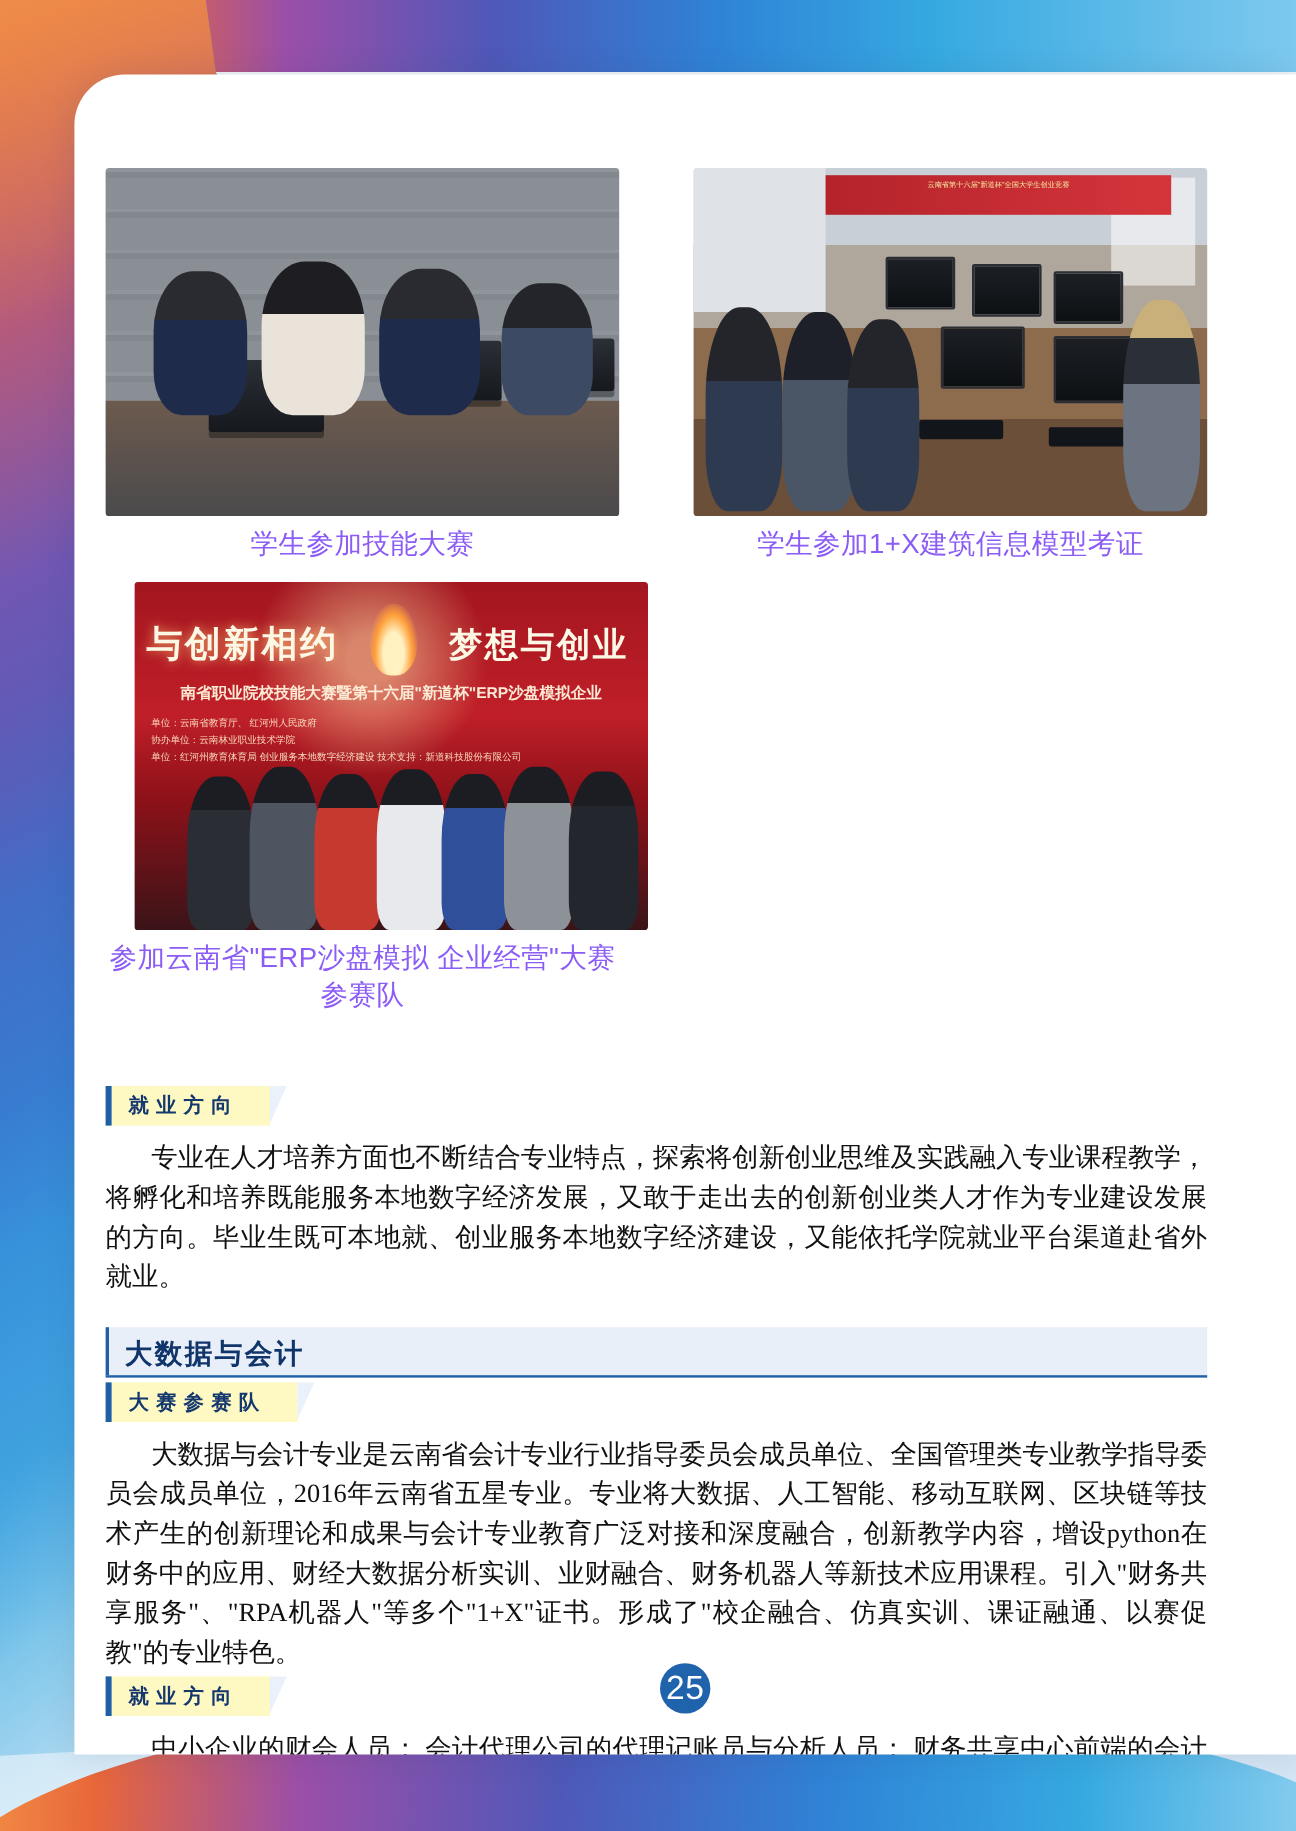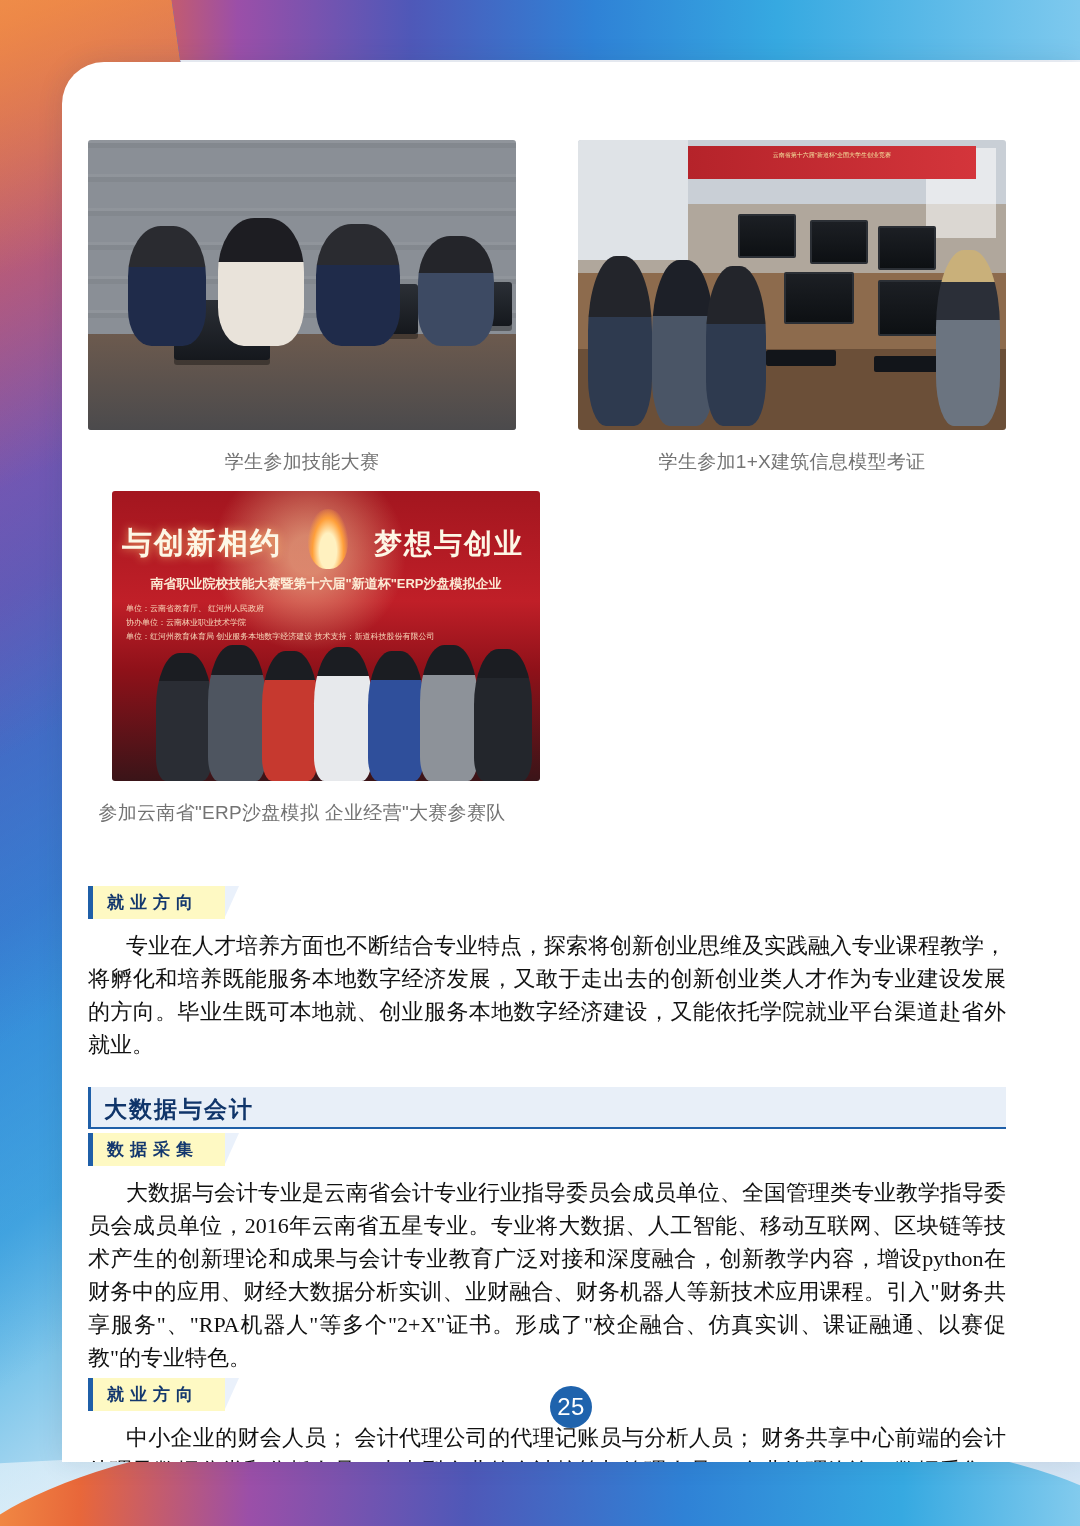--- a/index.html
+++ b/index.html
@@ -87,23 +87,23 @@
   .photo {
     width: 428px;
     height: 290px;
     border-radius: 3px;
     overflow: hidden;
     position: relative;
     background: #8a8f96;
   }
   .photo-cap {
     text-align: center;
-    font-size: 19px;
-    color: #737373;
-    padding: 19px 0 16px 0;
+    font-size: 23px;
+    color: #8b5cf6;
+    padding: 8px 0 16px 0;
     letter-spacing: .3px;
   }
 
   
   .ph1 {
     background:
       radial-gradient(circle at 26% 62%, rgba(20,25,40,.55) 0 18%, rgba(0,0,0,0) 42%),
       linear-gradient(180deg, #e06b1f 0%, #e8832c 26%, #d9低 26%, #c96a22 40%, #9a5a2a 55%, #5a4a46 72%, #3a3f46 100%);
   }
   .ph1 .rows {
@@ -257,21 +257,21 @@
   
   .pagenum {
     position: absolute;
     left: 50%;
     transform: translateX(-50%);
     bottom: 34px;
     width: 42px; height: 42px;
     border-radius: 50%;
     background: #1f63ad;
     color: #fff;
-    font-size: 24px;
+    font-size: 28px;
     display: flex;
     align-items: center;
     justify-content: center;
     letter-spacing: .5px;
   }
 </style>
 </head>
 <body>
 
 <div class="page-bg">
@@ -348,22 +348,22 @@
 
     
     <div class="tag">就业方向</div>
     <p class="para">专业在人才培养方面也不断结合专业特点，探索将创新创业思维及实践融入专业课程教学，将孵化和培养既能服务本地数字经济发展，又敢于走出去的创新创业类人才作为专业建设发展的方向。毕业生既可本地就、创业服务本地数字经济建设，又能依托学院就业平台渠道赴省外就业。</p>
 
     
     <div class="big-head">
       <span>大数据与会计</span>
     </div>
 
-    <div class="tag">数据采集</div>
-    <p class="para tight">大数据与会计专业是云南省会计专业行业指导委员会成员单位、全国管理类专业教学指导委员会成员单位，2016年云南省五星专业。专业将大数据、人工智能、移动互联网、区块链等技术产生的创新理论和成果与会计专业教育广泛对接和深度融合，创新教学内容，增设python在财务中的应用、财经大数据分析实训、业财融合、财务机器人等新技术应用课程。引入"财务共享服务"、"RPA机器人"等多个"2+X"证书。形成了"校企融合、仿真实训、课证融通、以赛促教"的专业特色。</p>
+    <div class="tag">大赛参赛队</div>
+    <p class="para tight">大数据与会计专业是云南省会计专业行业指导委员会成员单位、全国管理类专业教学指导委员会成员单位，2016年云南省五星专业。专业将大数据、人工智能、移动互联网、区块链等技术产生的创新理论和成果与会计专业教育广泛对接和深度融合，创新教学内容，增设python在财务中的应用、财经大数据分析实训、业财融合、财务机器人等新技术应用课程。引入"财务共享服务"、"RPA机器人"等多个"1+X"证书。形成了"校企融合、仿真实训、课证融通、以赛促教"的专业特色。</p>
 
     <div class="tag">就业方向</div>
     <p class="para">中小企业的财会人员；  会计代理公司的代理记账员与分析人员；  财务共享中心前端的会计处理及数据分类和分析人员；大中型企业的会计核算与管理人员；  企业管理咨询、数据采集、数据统计与分析等相关方面的工作；  自主创业和"专升本"（近几年专升本的录取率为88%左右，占全院专升本人数的50%以上）。</p>
 
   </div>
 
   <div class="pagenum">25</div>
 </div>
 
 </body></html>

